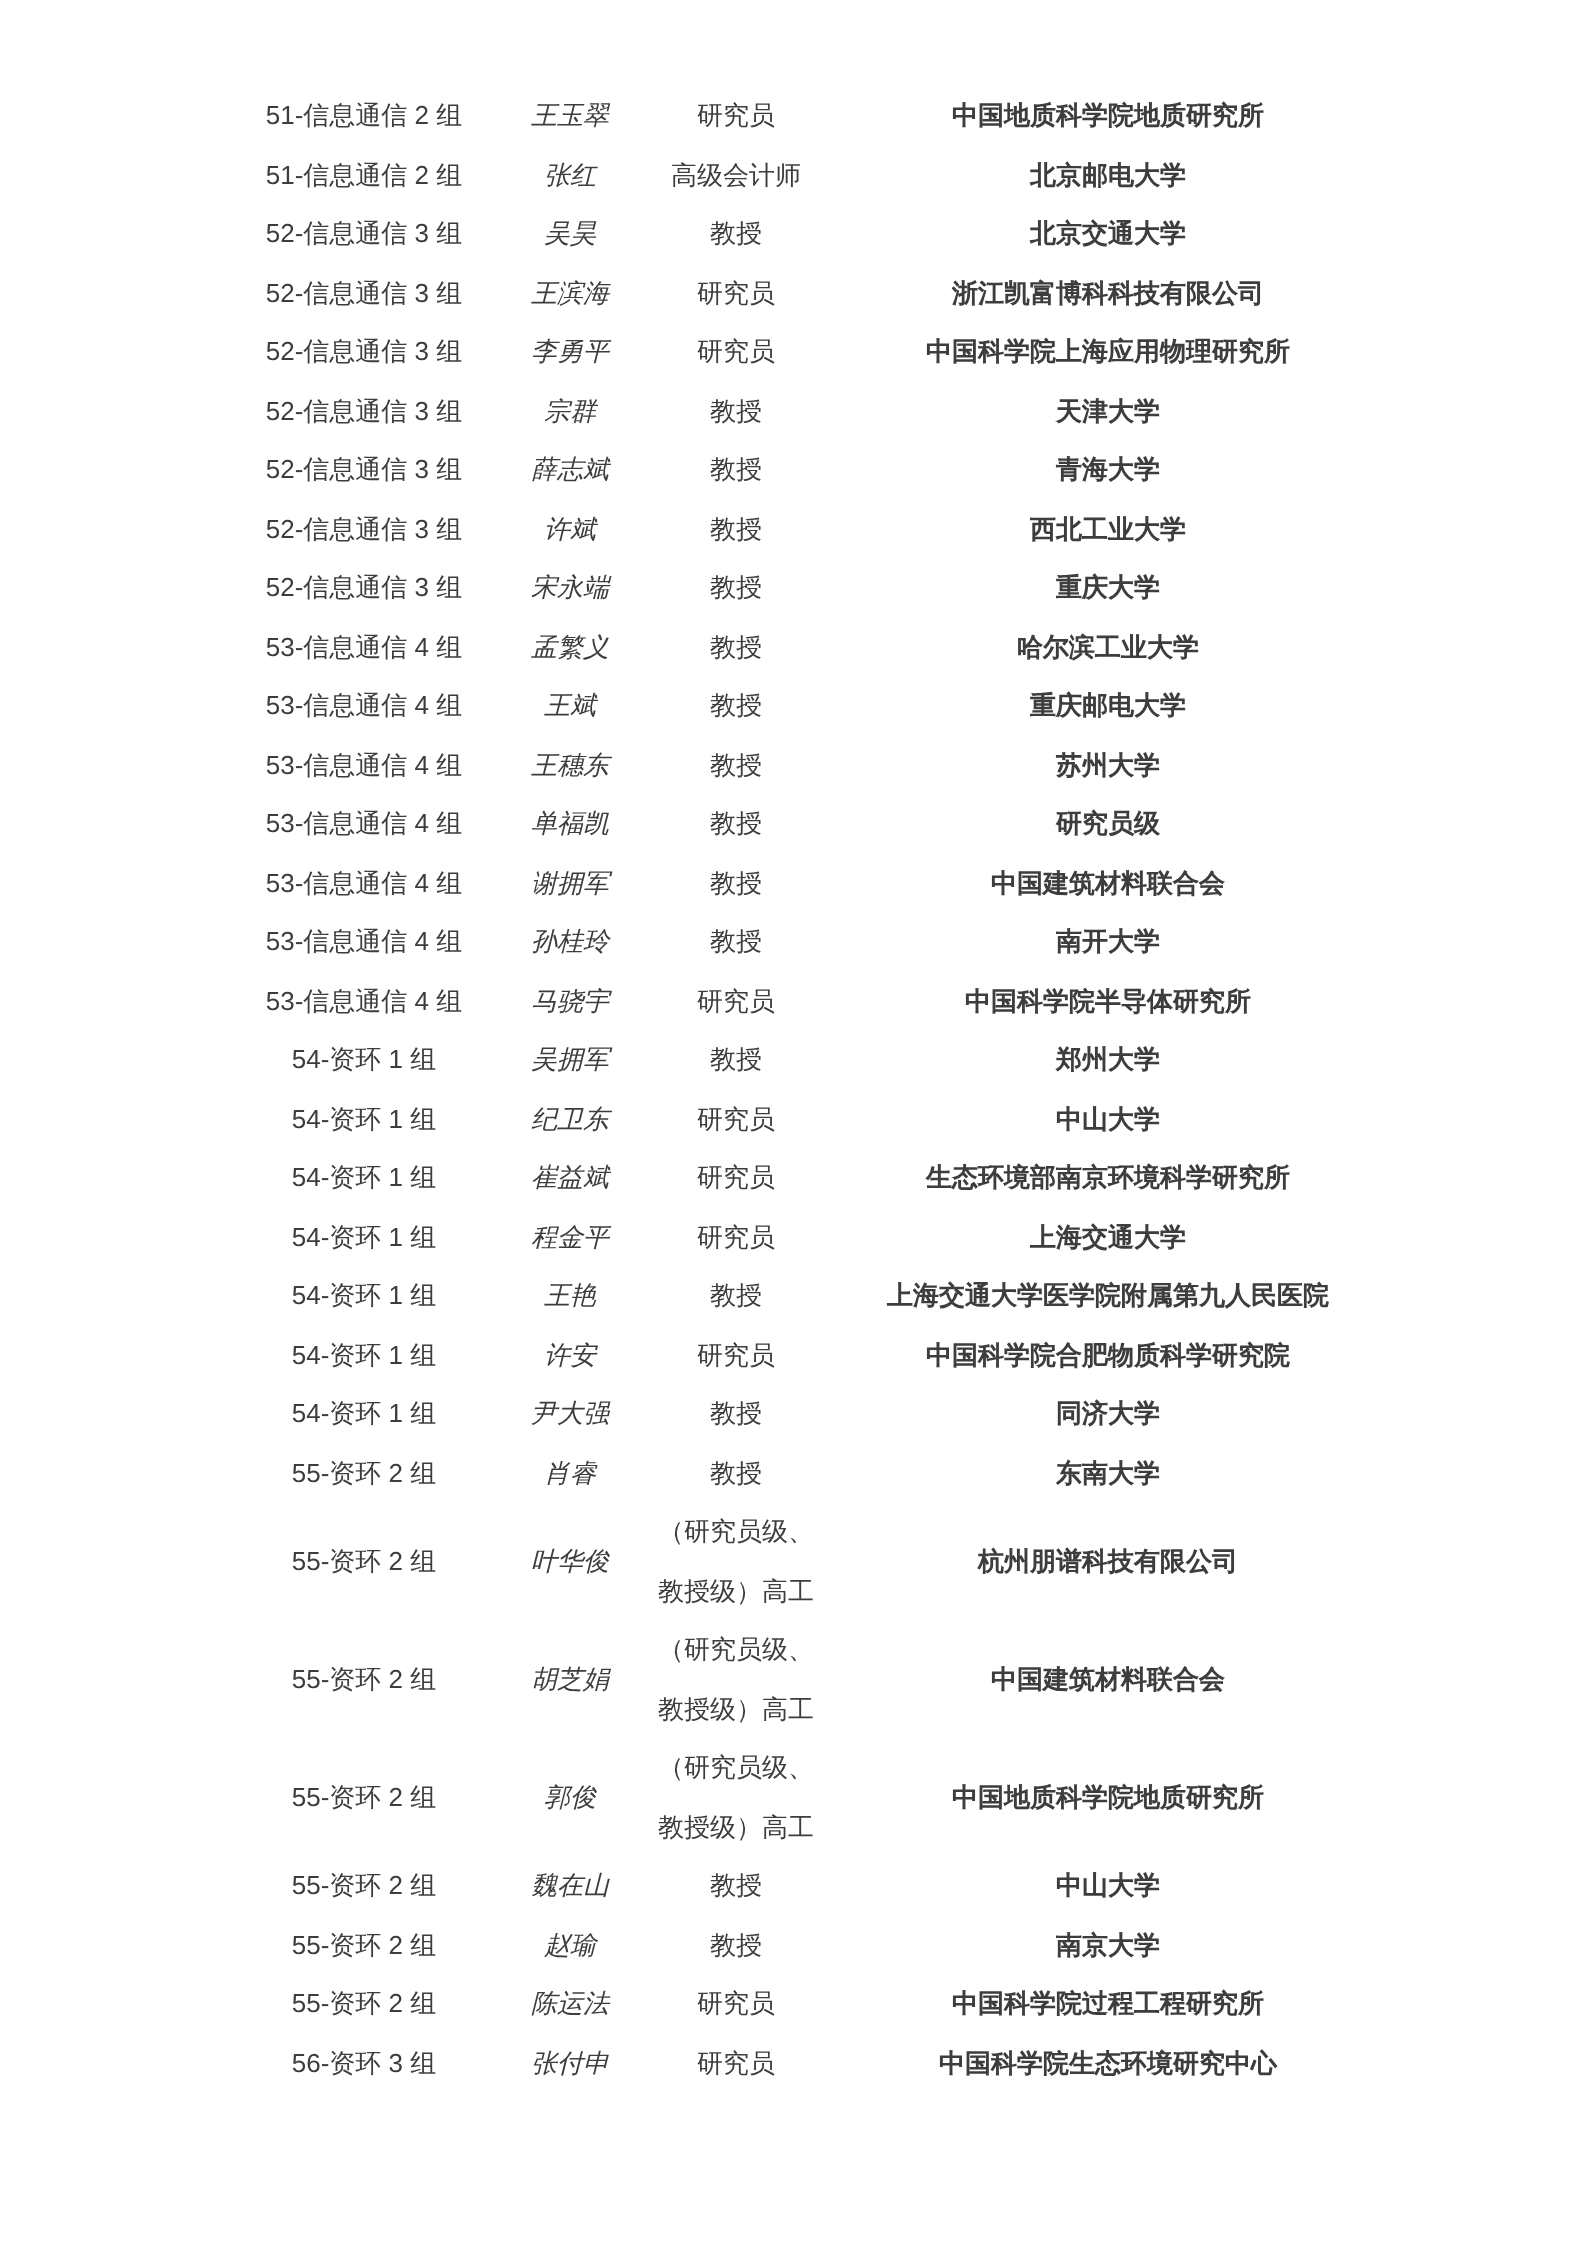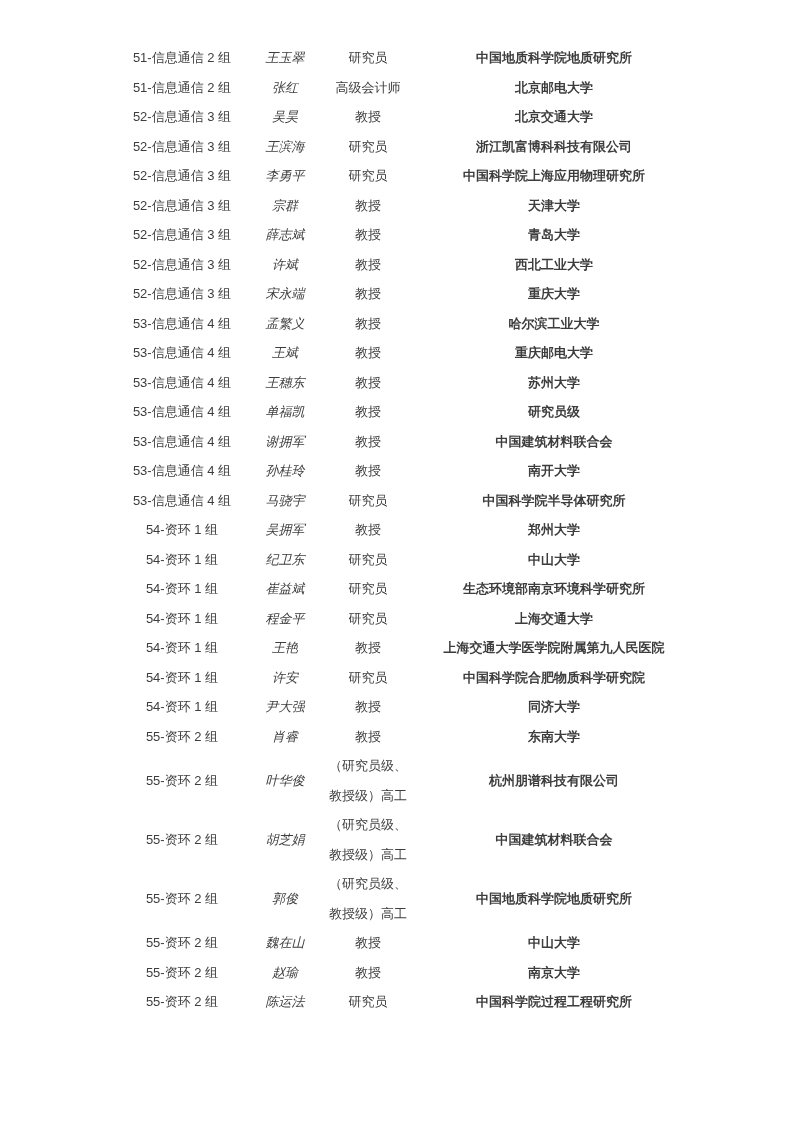--- a/index.html
+++ b/index.html
@@ -86,21 +86,21 @@
         <tr>
           <td class="col-group">52-信息通信 3 组</td>
           <td class="col-name">宗群</td>
           <td class="col-title">教授</td>
           <td class="col-institution">天津大学</td>
         </tr>
         <tr>
           <td class="col-group">52-信息通信 3 组</td>
           <td class="col-name">薛志斌</td>
           <td class="col-title">教授</td>
-          <td class="col-institution">青岛大学</td>
+          <td class="col-institution">青海大学</td>
         </tr>
         <tr>
           <td class="col-group">52-信息通信 3 组</td>
           <td class="col-name">许斌</td>
           <td class="col-title">教授</td>
           <td class="col-institution">西北工业大学</td>
         </tr>
         <tr>
           <td class="col-group">52-信息通信 3 组</td>
           <td class="col-name">宋永端</td>
@@ -228,16 +228,22 @@
           <td class="col-group">55-资环 2 组</td>
           <td class="col-name">赵瑜</td>
           <td class="col-title">教授</td>
           <td class="col-institution">南京大学</td>
         </tr>
         <tr>
           <td class="col-group">55-资环 2 组</td>
           <td class="col-name">陈运法</td>
           <td class="col-title">研究员</td>
           <td class="col-institution">中国科学院过程工程研究所</td>
+        </tr>
+        <tr>
+          <td class="col-group">56-资环 3 组</td>
+          <td class="col-name">张付申</td>
+          <td class="col-title">研究员</td>
+          <td class="col-institution">中国科学院生态环境研究中心</td>
         </tr>
       </tbody>
   </table>
 </div>
 
 </body></html>

